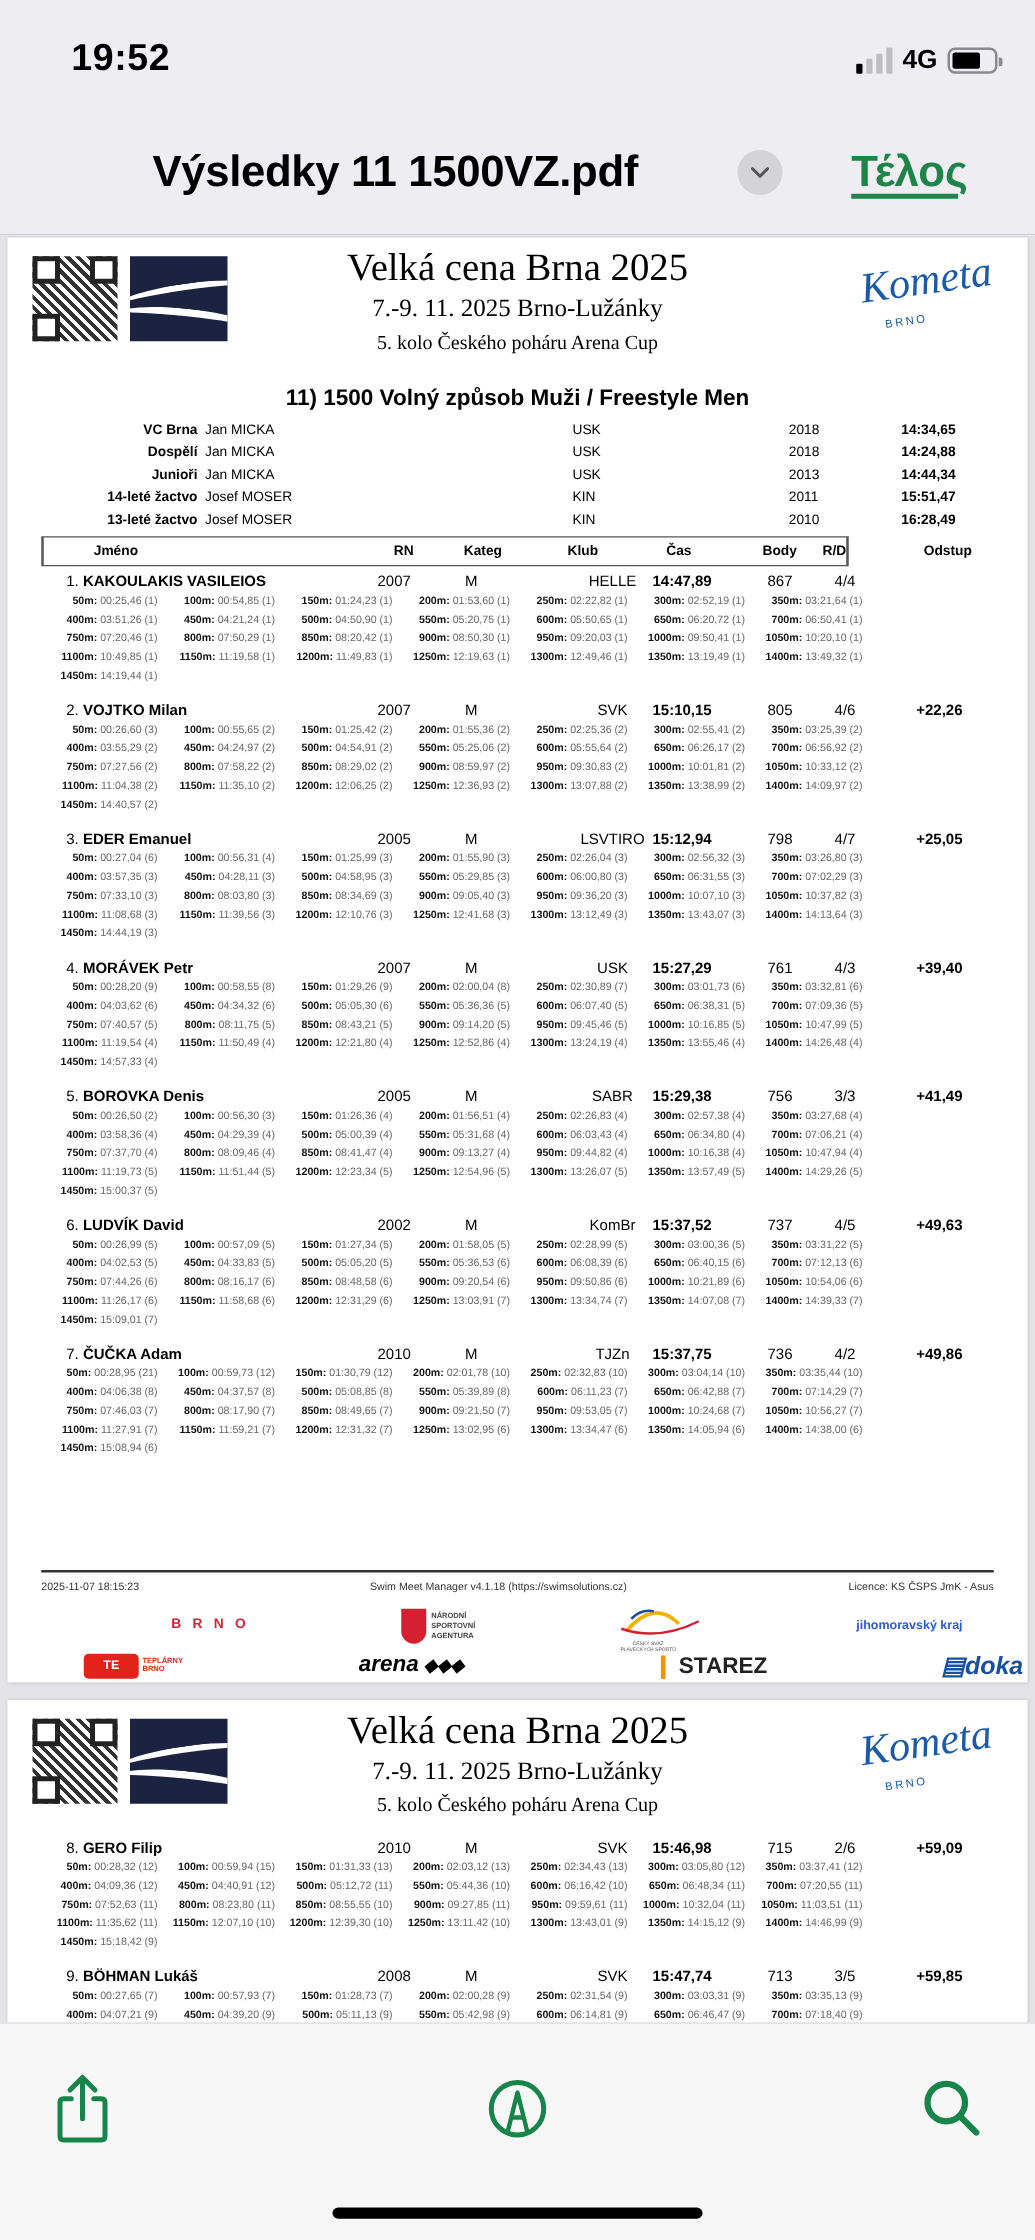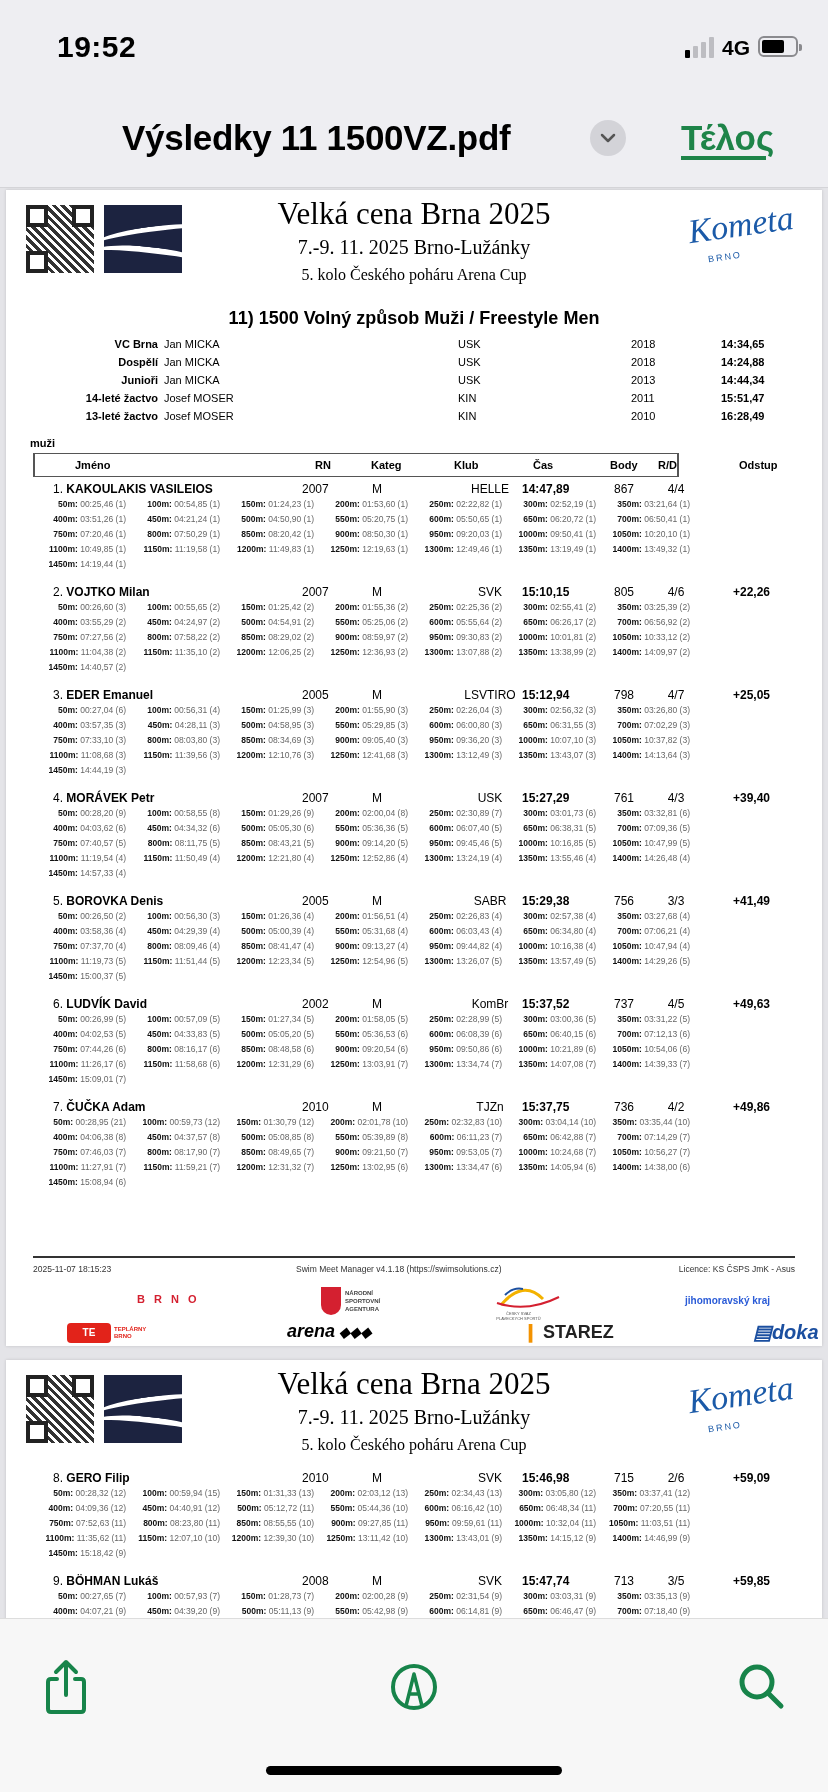--- a/index.html
+++ b/index.html
@@ -2,21 +2,21 @@
 <html><head>
 <meta charset="utf-8">
 <style>
   * { box-sizing: border-box; margin: 0; padding: 0; }
   html, body { width: 828px; height: 1792px; overflow: hidden; background: #e9e9ee; }
   body { font-family: "Liberation Sans", sans-serif; color: #000; position: relative; }
 
   
   .status-bar { position: absolute; top: 0; left: 0; width: 828px; height: 100px; background: #eeeef2; }
   .status-time { position: absolute; left: 57px; top: 30px; font-size: 30px; font-weight: bold; letter-spacing: 0.5px; }
-  .status-right { position: absolute; right: 30px; top: 36px; display: flex; align-items: flex-start; gap: 8px; }
+  .status-right { position: absolute; right: 30px; top: 36px; display: flex; align-items: center; gap: 8px; }
   .signal { display: flex; align-items: flex-end; gap: 3px; height: 22px; }
   .signal span { width: 5px; background: #bdbdc2; border-radius: 1px; }
   .signal span.on { background: #000; }
   .net { font-size: 21px; font-weight: bold; }
   .battery { width: 40px; height: 21px; border: 2px solid #8a8a8e; border-radius: 6px; padding: 2px; position: relative; }
   .battery .fill { width: 68%; height: 100%; background: #000; border-radius: 2px; }
   .battery::after { content: ""; position: absolute; right: -6px; top: 6px; width: 3px; height: 7px; background: #8a8a8e; border-radius: 0 2px 2px 0; }
 
   
   .nav-bar { position: absolute; top: 100px; left: 0; width: 828px; height: 88px; background: #eeeef2; border-bottom: 1px solid #d4d4d8; }
@@ -164,21 +164,20 @@
         </div>
         <div class="rec-row">
           <span class="rec-cat">13-leté žactvo</span>
           <span class="rec-name">Josef MOSER</span>
           <span class="rec-club">KIN</span>
           <span class="rec-year">2010</span>
           <span class="rec-time">16:28,49</span>
         </div>
       </div>
 
-    <div class="section-label">muži</div>
 
     <div class="col-header">
       <span style="left:40px">Jméno</span>
       <span style="left:280px">RN</span>
       <span style="left:336px">Kateg</span>
       <span style="left:419px">Klub</span>
       <span style="left:498px">Čas</span>
       <span style="left:575px">Body</span>
       <span style="left:623px">R/D</span>
       <span style="left:704px">Odstup</span>

